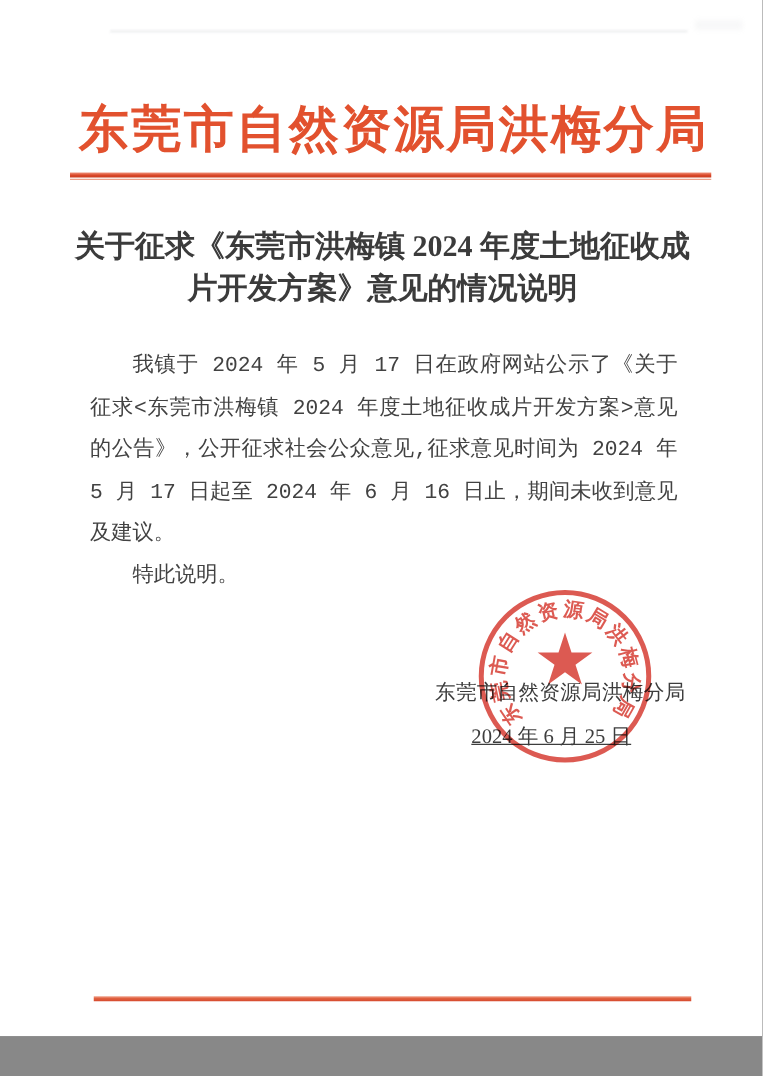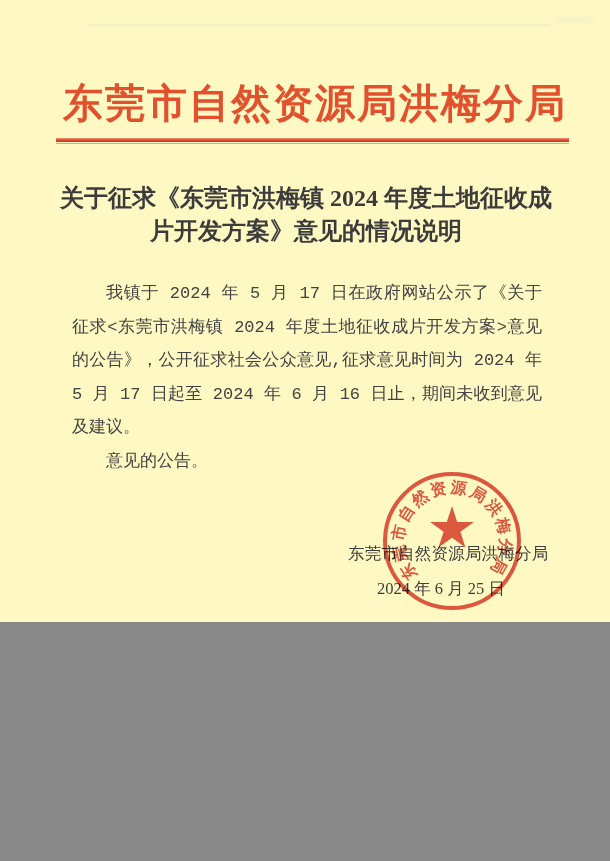--- a/index.html
+++ b/index.html
@@ -1,22 +1,22 @@
 <!DOCTYPE html>
 <html><head>
 <meta charset="utf-8">
 <style>
   * { margin: 0; padding: 0; box-sizing: border-box; }
   html, body { background: #888; }
   .page {
     position: relative;
     width: 610px;
-    height: 622px;
+    height: 829px;
     margin: 0 auto;
-    background: #fef9c3;
+    background: #ffffff;
     overflow: hidden;
     font-family: "Liberation Serif", "DejaVu Serif", serif;
   }
 
   
   .smudge-top {
     position: absolute; top: 24px; left: 88px; width: 462px; height: 2px;
     background: #c6cacd; opacity: 0.28; filter: blur(1px);
   }
   .smudge-corner {
@@ -53,21 +53,21 @@
     font-family: Liberation Mono, monospace;
   }
   .body-text p { text-indent: 34px; }
 
   
   .sig-block {
     position: absolute; top: 543px; left: 348px; width: 200px;
     color: #3d3d3d; z-index: 2;
   }
   .sig-org  { font-size: 16.5px; letter-spacing: 0.2px; text-align: right; white-space: nowrap; }
-  .sig-date { margin-top: 13px; font-size: 16.5px; text-align: center; padding-right: 14px; white-space: nowrap; }
+  .sig-date { margin-top: 13px; font-size: 16.5px; text-align: center; padding-right: 14px; white-space: nowrap; text-decoration: underline; }
 
   
   .seal {
     position: absolute; left: 370px; top: 459px; width: 164px; height: 164px;
     opacity: 0.82;
     mix-blend-mode: multiply;
     z-index: 3;
     pointer-events: none;
   }
   .seal text {
@@ -97,21 +97,21 @@
     <div class="header-rule-sub"></div>
   </div>
 
   <div class="doc-title">
     <div>关于征求《东莞市洪梅镇 2024 年度土地征收成</div>
     <div>片开发方案》意见的情况说明</div>
   </div>
 
   <div class="body-text">
     <p>我镇于 2024 年 5 月 17 日在政府网站公示了《关于征求&lt;东莞市洪梅镇 2024 年度土地征收成片开发方案&gt;意见的公告》，公开征求社会公众意见,征求意见时间为 2024 年 5 月 17 日起至 2024 年 6 月 16 日止，期间未收到意见及建议。</p>
-    <p>意见的公告。</p>
+    <p>特此说明。</p>
   </div>
 
   <div class="sig-block">
     <div class="sig-org">东莞市自然资源局洪梅分局</div>
     <div class="sig-date">2024 年 6 月 25 日</div>
   </div>
 
   <svg class="seal" viewBox="0 0 164 164">
     <circle cx="82" cy="82" r="67" fill="none" stroke="#d5352b" stroke-width="4"></circle>
     <polygon points="82,47 87.2,62.9 103.9,62.9 90.4,72.7 95.5,88.6 82,78.8 68.5,88.6 73.6,72.7 60.1,62.9 76.8,62.9" fill="#d5352b"></polygon>

